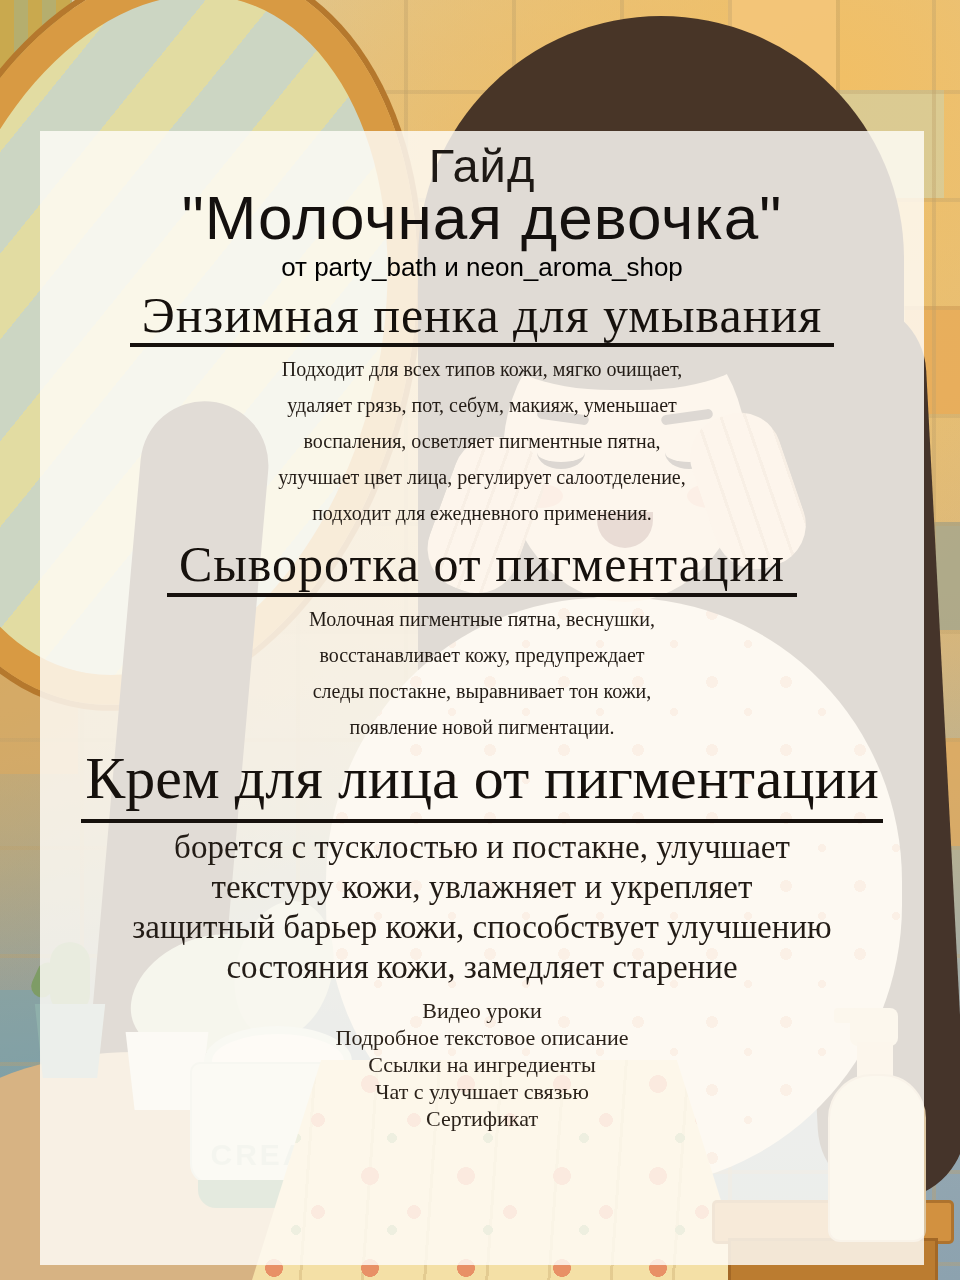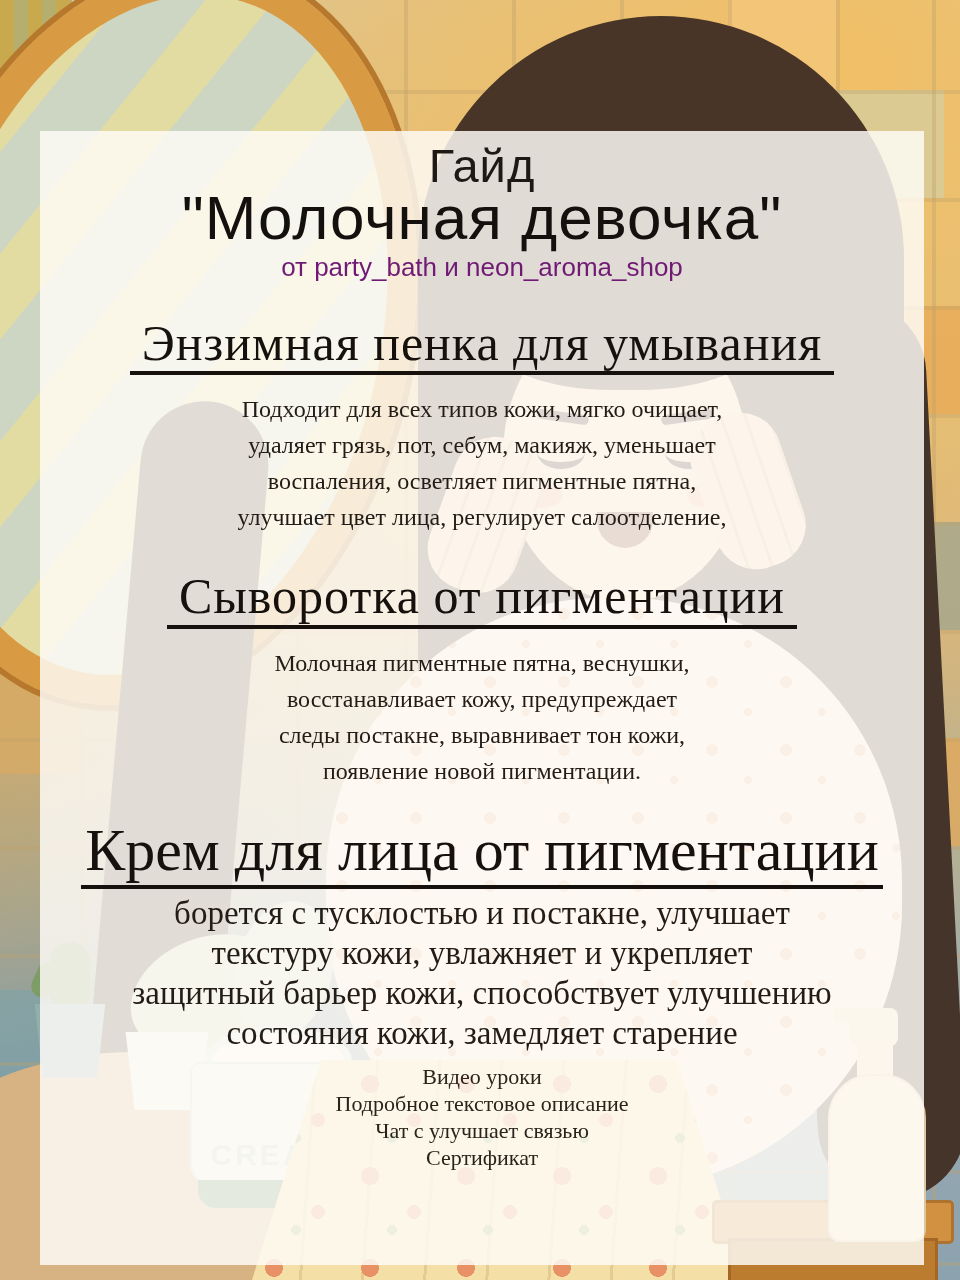--- a/index.html
+++ b/index.html
@@ -94,27 +94,27 @@
   .bottle-neck{left:857px;top:1042px;width:36px;height:36px;background:#eed9b6;position:absolute;}
   .bottle-body{left:828px;top:1074px;width:94px;height:164px;border-radius:44px 44px 12px 12px;background:#f3e2c3;
     border:2px solid rgba(170,130,80,.3);position:absolute;}
 
   
   .panel{position:absolute;left:40px;top:131px;width:884px;height:1134px;
     background:rgba(254,251,247,.84);box-sizing:border-box;padding-top:10px;
     text-align:center;color:#1c1613;}
   .kicker{font-family:"Liberation Sans",sans-serif;font-size:47px;line-height:50px;letter-spacing:1px;color:#1e1915;}
   .title{font-family:"Liberation Sans",sans-serif;font-size:62px;line-height:62px;margin-top:-4px;letter-spacing:1px;color:#14100e;}
-  .byline{font-family:"Liberation Sans",sans-serif;font-size:26px;line-height:28px;margin-top:4px;color:#701a75;}
+  .byline{font-family:"Liberation Sans",sans-serif;font-size:26px;line-height:28px;margin-top:4px;color:#000000;}
   .hwrap{line-height:0;}
-  .sec-h{display:inline-block;font-weight:400;color:#16110d;border-bottom:4px solid #16110d;padding:0 12px 2px;margin-top:28px;}
+  .sec-h{display:inline-block;font-weight:400;color:#16110d;border-bottom:4px solid #16110d;padding:0 12px 2px;}
   .sec1 .hwrap{margin-top:8px;}  .sec1 .sec-h{font-size:50px;line-height:52px;letter-spacing:1px;}
   .sec2 .hwrap{margin-top:6px;text-align:center;}  .sec2 .sec-h{font-size:50px;line-height:54px;letter-spacing:1px;}
-  .sec3 .hwrap{margin-top:2px;}  .sec3 .sec-h{font-size:60px;line-height:62px;padding:0 4px 4px;}
-  .body{margin-top:16px;font-size:24px;line-height:36px;color:#231c16;}
+  .sec3 .hwrap{margin-top:2px;}  .sec3 .sec-h{font-size:60px;line-height:62px;padding:0 4px 10px;}
+  .body{margin-top:4px;font-size:20px;line-height:36px;color:#231c16;}
   .sec3 .body{font-size:33px;line-height:40px;margin-top:4px;}
   .includes{margin-top:10px;font-size:22px;line-height:27px;color:#2b221a;}
 </style>
 </head>
 <body>
 
 <div class="stage">
 
   <div class="bg">
     <div class="wall"></div>
@@ -182,20 +182,21 @@
     <div class="title">"Молочная девочка"</div>
     <div class="byline">от party_bath и neon_aroma_shop</div>
 
     <div class="sec sec1">
       <div class="hwrap"><span class="sec-h">Энзимная пенка для умывания</span></div>
       <div class="body">
         <div>Подходит для всех типов кожи, мягко очищает,</div>
         <div>удаляет грязь, пот, себум, макияж, уменьшает</div>
         <div>воспаления, осветляет пигментные пятна,</div>
         <div>улучшает цвет лица, регулирует салоотделение,</div>
+        <div>подходит для ежедневного применения.</div>
       </div>
     </div>
 
     <div class="sec sec2">
       <div class="hwrap"><span class="sec-h">Сыворотка от пигментации</span></div>
       <div class="body">
         <div>Молочная пигментные пятна, веснушки,</div>
         <div>восстанавливает кожу, предупреждает</div>
         <div>следы постакне, выравнивает тон кожи,</div>
         <div>появление новой пигментации.</div>
@@ -208,18 +209,19 @@
         <div>борется с тусклостью и постакне, улучшает</div>
         <div>текстуру кожи, увлажняет и укрепляет</div>
         <div>защитный барьер кожи, способствует улучшению</div>
         <div>состояния кожи, замедляет старение</div>
       </div>
     </div>
 
     <div class="includes">
       <div>Видео уроки</div>
       <div>Подробное текстовое описание</div>
+      <div>Ссылки на ингредиенты</div>
       <div>Чат с улучшает связью</div>
       <div>Сертификат</div>
     </div>
   </div>
 
 </div>
 
 </body></html>

